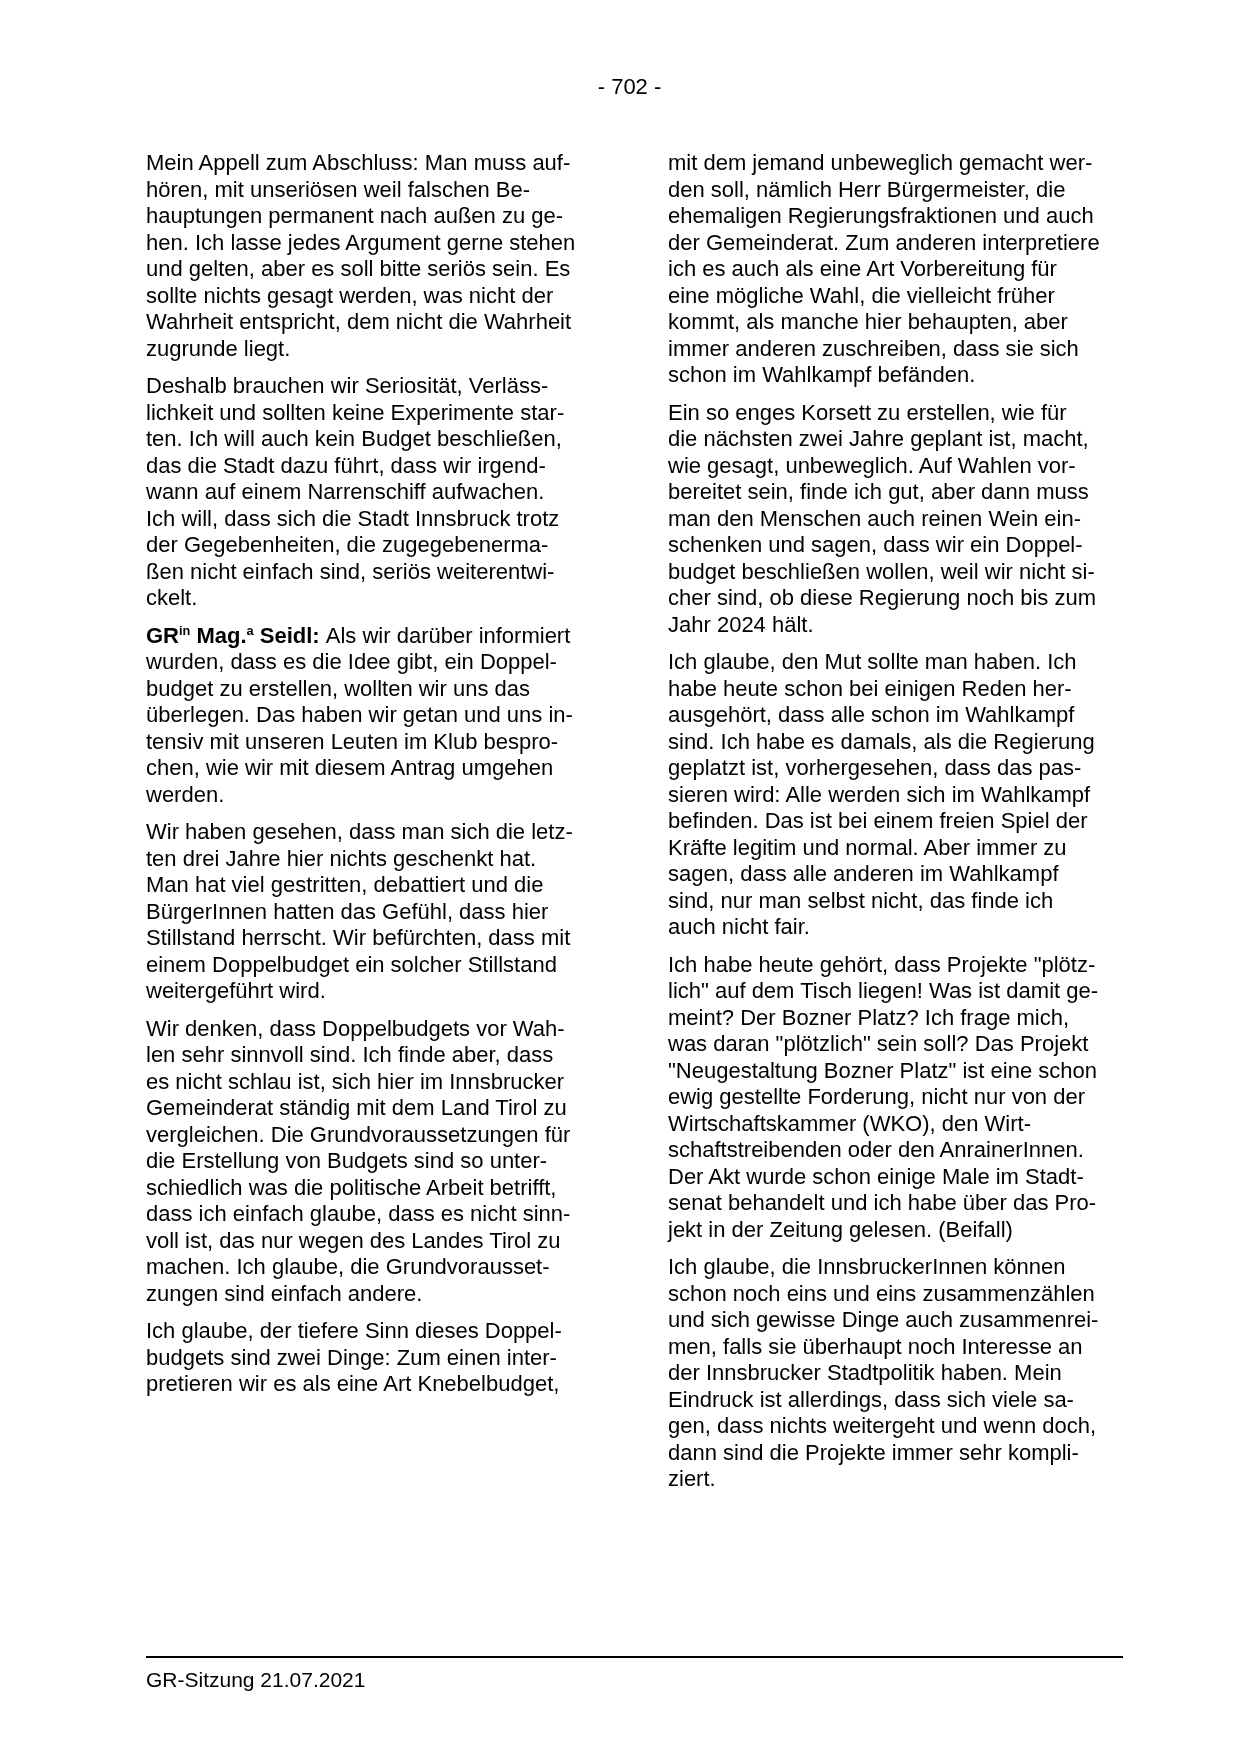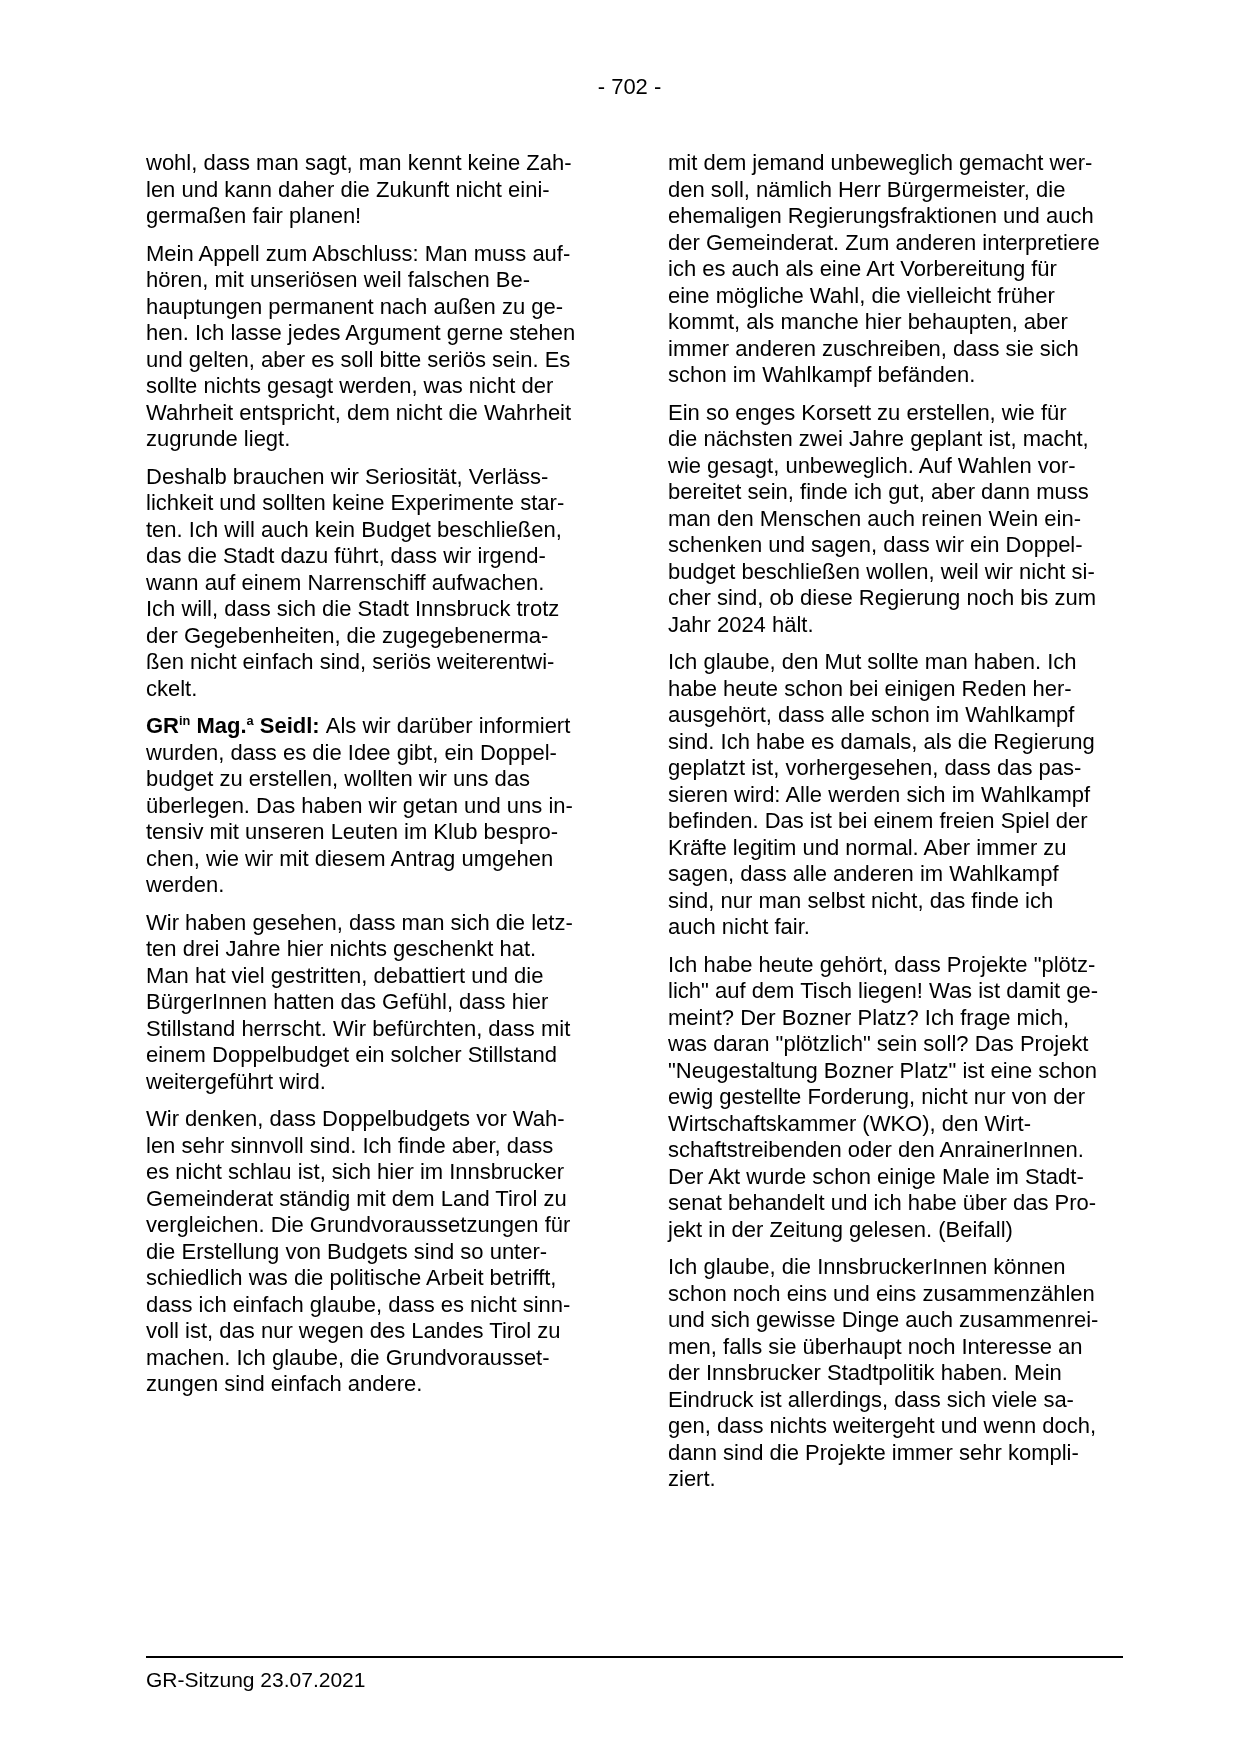--- a/index.html
+++ b/index.html
@@ -54,23 +54,20 @@
   }
 </style>
 </head>
 <body>
 
 <div class="page">
 
   <div class="page-number">- 702 -</div>
 
   <div class="col col-left">
-      <p class="para">wohl, dass man sagt, man kennt keine Zah-
-len und kann daher die Zukunft nicht eini-
-germaßen fair planen!</p>
       <p class="para">Mein Appell zum Abschluss: Man muss auf-
 hören, mit unseriösen weil falschen Be-
 hauptungen permanent nach außen zu ge-
 hen. Ich lasse jedes Argument gerne stehen
 und gelten, aber es soll bitte seriös sein. Es
 sollte nichts gesagt werden, was nicht der
 Wahrheit entspricht, dem nicht die Wahrheit
 zugrunde liegt.</p>
       <p class="para">Deshalb brauchen wir Seriosität, Verläss-
 lichkeit und sollten keine Experimente star-
@@ -99,20 +96,23 @@
 len sehr sinnvoll sind. Ich finde aber, dass
 es nicht schlau ist, sich hier im Innsbrucker
 Gemeinderat ständig mit dem Land Tirol zu
 vergleichen. Die Grundvoraussetzungen für
 die Erstellung von Budgets sind so unter-
 schiedlich was die politische Arbeit betrifft,
 dass ich einfach glaube, dass es nicht sinn-
 voll ist, das nur wegen des Landes Tirol zu
 machen. Ich glaube, die Grundvorausset-
 zungen sind einfach andere.</p>
+      <p class="para">Ich glaube, der tiefere Sinn dieses Doppel-
+budgets sind zwei Dinge: Zum einen inter-
+pretieren wir es als eine Art Knebelbudget,</p>
     </div>
 
   <div class="col col-right">
       <p class="para">mit dem jemand unbeweglich gemacht wer-
 den soll, nämlich Herr Bürgermeister, die
 ehemaligen Regierungsfraktionen und auch
 der Gemeinderat. Zum anderen interpretiere
 ich es auch als eine Art Vorbereitung für
 eine mögliche Wahl, die vielleicht früher
 kommt, als manche hier behaupten, aber
@@ -154,15 +154,15 @@
 und sich gewisse Dinge auch zusammenrei-
 men, falls sie überhaupt noch Interesse an
 der Innsbrucker Stadtpolitik haben. Mein
 Eindruck ist allerdings, dass sich viele sa-
 gen, dass nichts weitergeht und wenn doch,
 dann sind die Projekte immer sehr kompli-
 ziert.</p>
     </div>
 
   <div class="footer-rule"></div>
-  <div class="footer-text">GR-Sitzung 23.07.2021</div>
+  <div class="footer-text">GR-Sitzung 21.07.2021</div>
 
 </div>
 
 </body></html>

